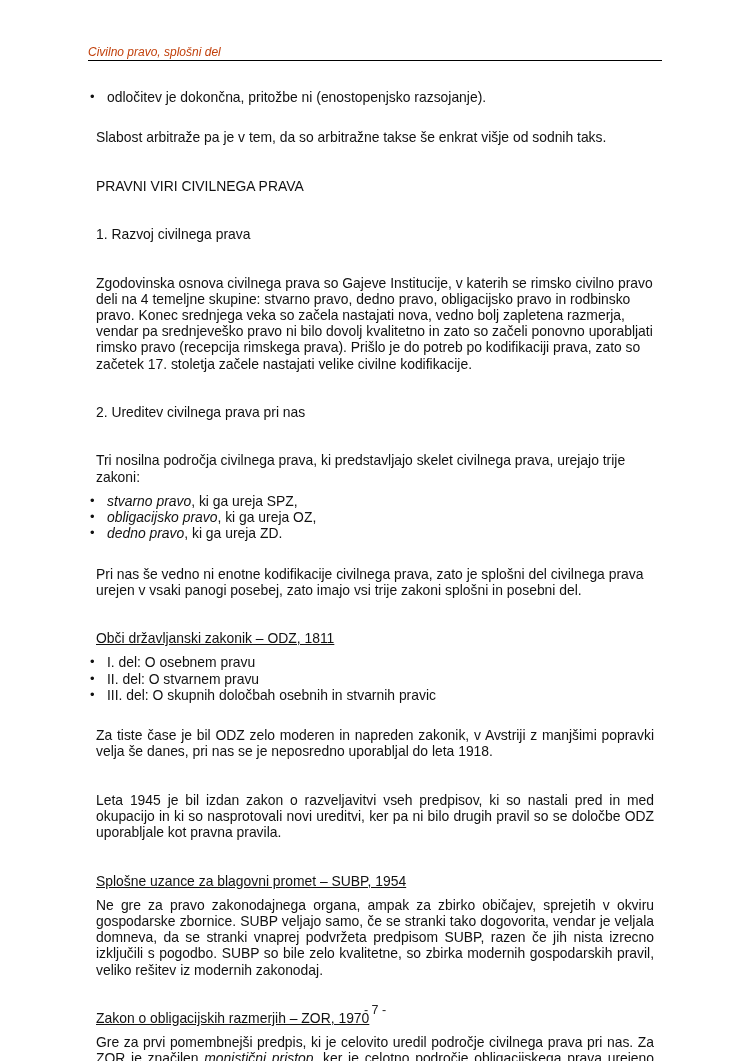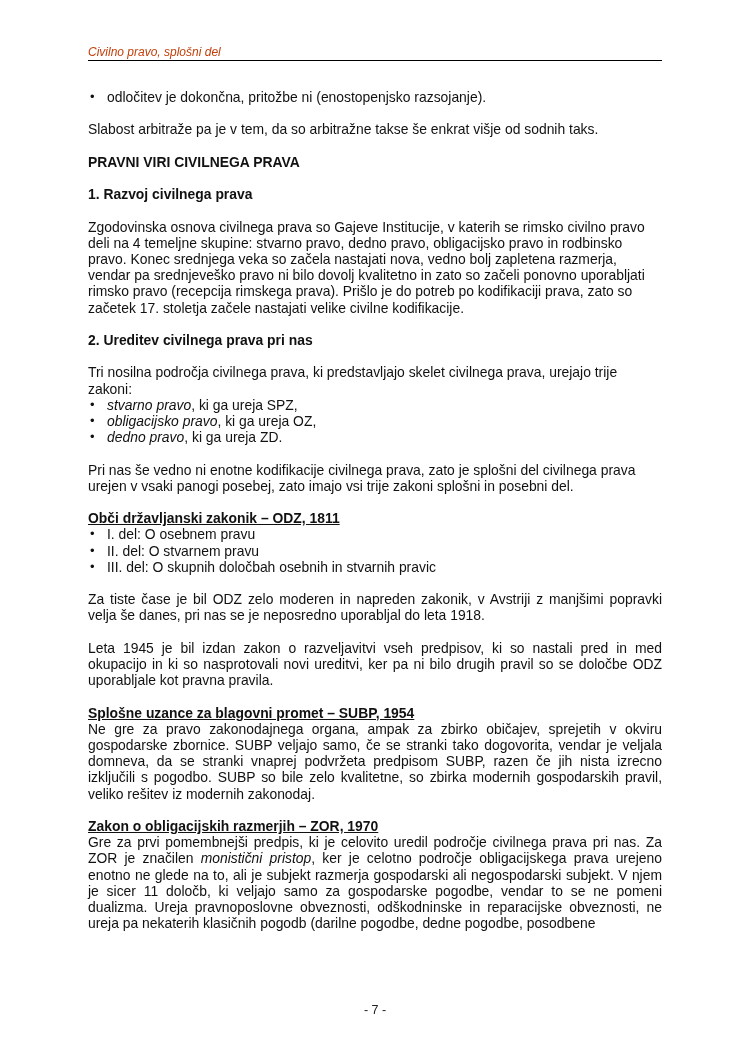--- a/index.html
+++ b/index.html
@@ -4,24 +4,24 @@
   <style>
     html, body { margin: 0; padding: 0; background: #ffffff; }
     body { width: 750px; height: 1061px; position: relative; overflow: hidden;
            font-family: "Liberation Sans", sans-serif; color: #111; }
     .page { position: absolute; left: 88px; top: 0; width: 574px; }
     .running-header { position: absolute; top: 45px; left: 0; width: 574px;
            font-size: 12px; font-style: italic; color: #c2410c; }
     .header-rule { position: absolute; top: 60px; left: 0; width: 574px; height: 0;
            border-top: 1.3px solid #000; }
     .content { position: absolute; top: 89px; left: 0; width: 574px; font-size: 13.9px; line-height: 16.2px; }
-    p { margin: 0; }
+    p { margin: 8px; }
     .gap { height: 16.2px; }
     .justify { text-align: justify; }
-    .bold { font-weight: bold; }
+    .bold { font-weight: normal; }
     .uline { text-decoration: underline; }
     em { font-style: italic; }
     ul { margin: 0; padding: 0; list-style: none; }
     ul li { position: relative; padding-left: 19px; }
     ul li .bullet { position: absolute; left: 2px; top: 0; font-size: 13px; }
     .footer { position: absolute; top: 1003px; left: 0; width: 574px; text-align: center; font-size: 12.5px; color: #222; }
   </style>
 </head>
 <body>
 

